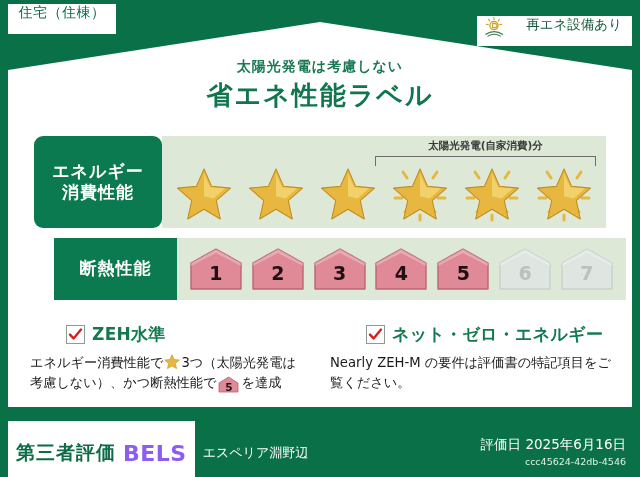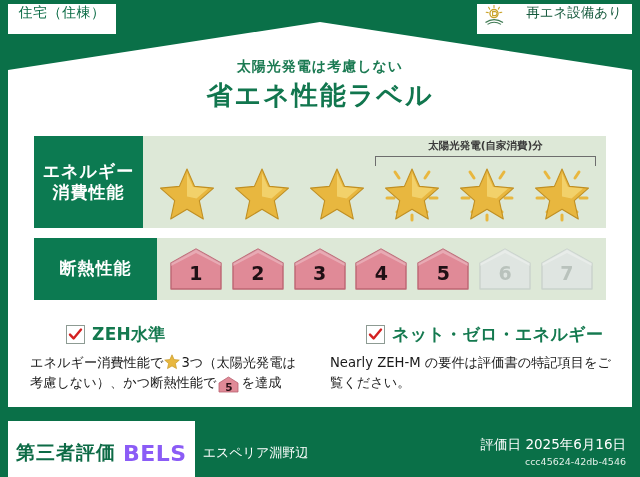--- a/index.html
+++ b/index.html
@@ -9,47 +9,47 @@
     background:#0a7048;
   }
   #label-root{position:relative;width:640px;height:477px;background:#0a7048;}
 
   
   .corner-tag{
     position:absolute;background:#ffffff;color:#0a6b45;
     font-weight:normal;display:flex;align-items:flex-start;justify-content:center;
   }
   #tag-building-type{left:8px;top:4px;width:108px;height:30px;font-size:14px;letter-spacing:.5px;}
-  #tag-renewable{right:8px;top:4px;height:30px;padding:0 10px 0 6px;gap:19px;font-size:13.5px;color:#15593c;}
+  #tag-renewable{right:8px;top:16px;height:30px;padding:0 10px 0 6px;gap:19px;font-size:13.5px;color:#15593c;}
   #tag-renewable .sun-ic{width:24px;height:22px;flex:0 0 auto;}
 
   
   #body-panel{
     position:absolute;left:8px;top:22px;width:624px;height:385px;background:#ffffff;
     -webkit-clip-path:polygon(0 48px,312px 0,624px 48px,624px 385px,0 385px);
     clip-path:polygon(0 48px,312px 0,624px 48px,624px 385px,0 385px);
   }
 
   
   #title-sub{position:absolute;left:0;right:0;top:58px;text-align:center;
     color:#1b7a52;font-size:14px;font-weight:bold;letter-spacing:1px;}
   #title-main{position:absolute;left:0;right:0;top:78px;text-align:center;
     color:#11764e;font-size:26px;font-weight:bold;letter-spacing:2px;}
 
   
   .perf-row{position:absolute;left:34px;width:572px;display:flex;align-items:stretch;}
   #row-energy{top:136px;height:92px;}
-  #row-insulation{top:238px;height:62px;}
+  #row-insulation{top:238px;height:62px;margin-left:20px;}
 
   .row-key{
     background:#0c7a51;color:#ffffff;font-weight:bold;
     display:flex;flex-direction:column;align-items:center;justify-content:center;
     line-height:1.25;letter-spacing:1px;flex:0 0 auto;
   }
-  #row-energy .row-key{width:109px;font-size:17px;}
+  #row-energy .row-key{width:128px;font-size:17px;border-radius:9px;}
   #row-insulation .row-key{width:123px;font-size:17px;}
   .row-val{flex:1 1 auto;background:#dde8d7;position:relative;}
 
   
   #stars-strip{position:absolute;left:0;right:0;bottom:2px;height:68px;display:flex;align-items:flex-end;justify-content:space-around;padding:0 6px;}
   .star-cell{position:relative;width:66px;height:66px;}
   .star-cell svg{position:absolute;left:0;top:0;width:66px;height:66px;}
 
   
   #solar-bracket{position:absolute;right:6px;top:3px;width:229px;height:30px;}

